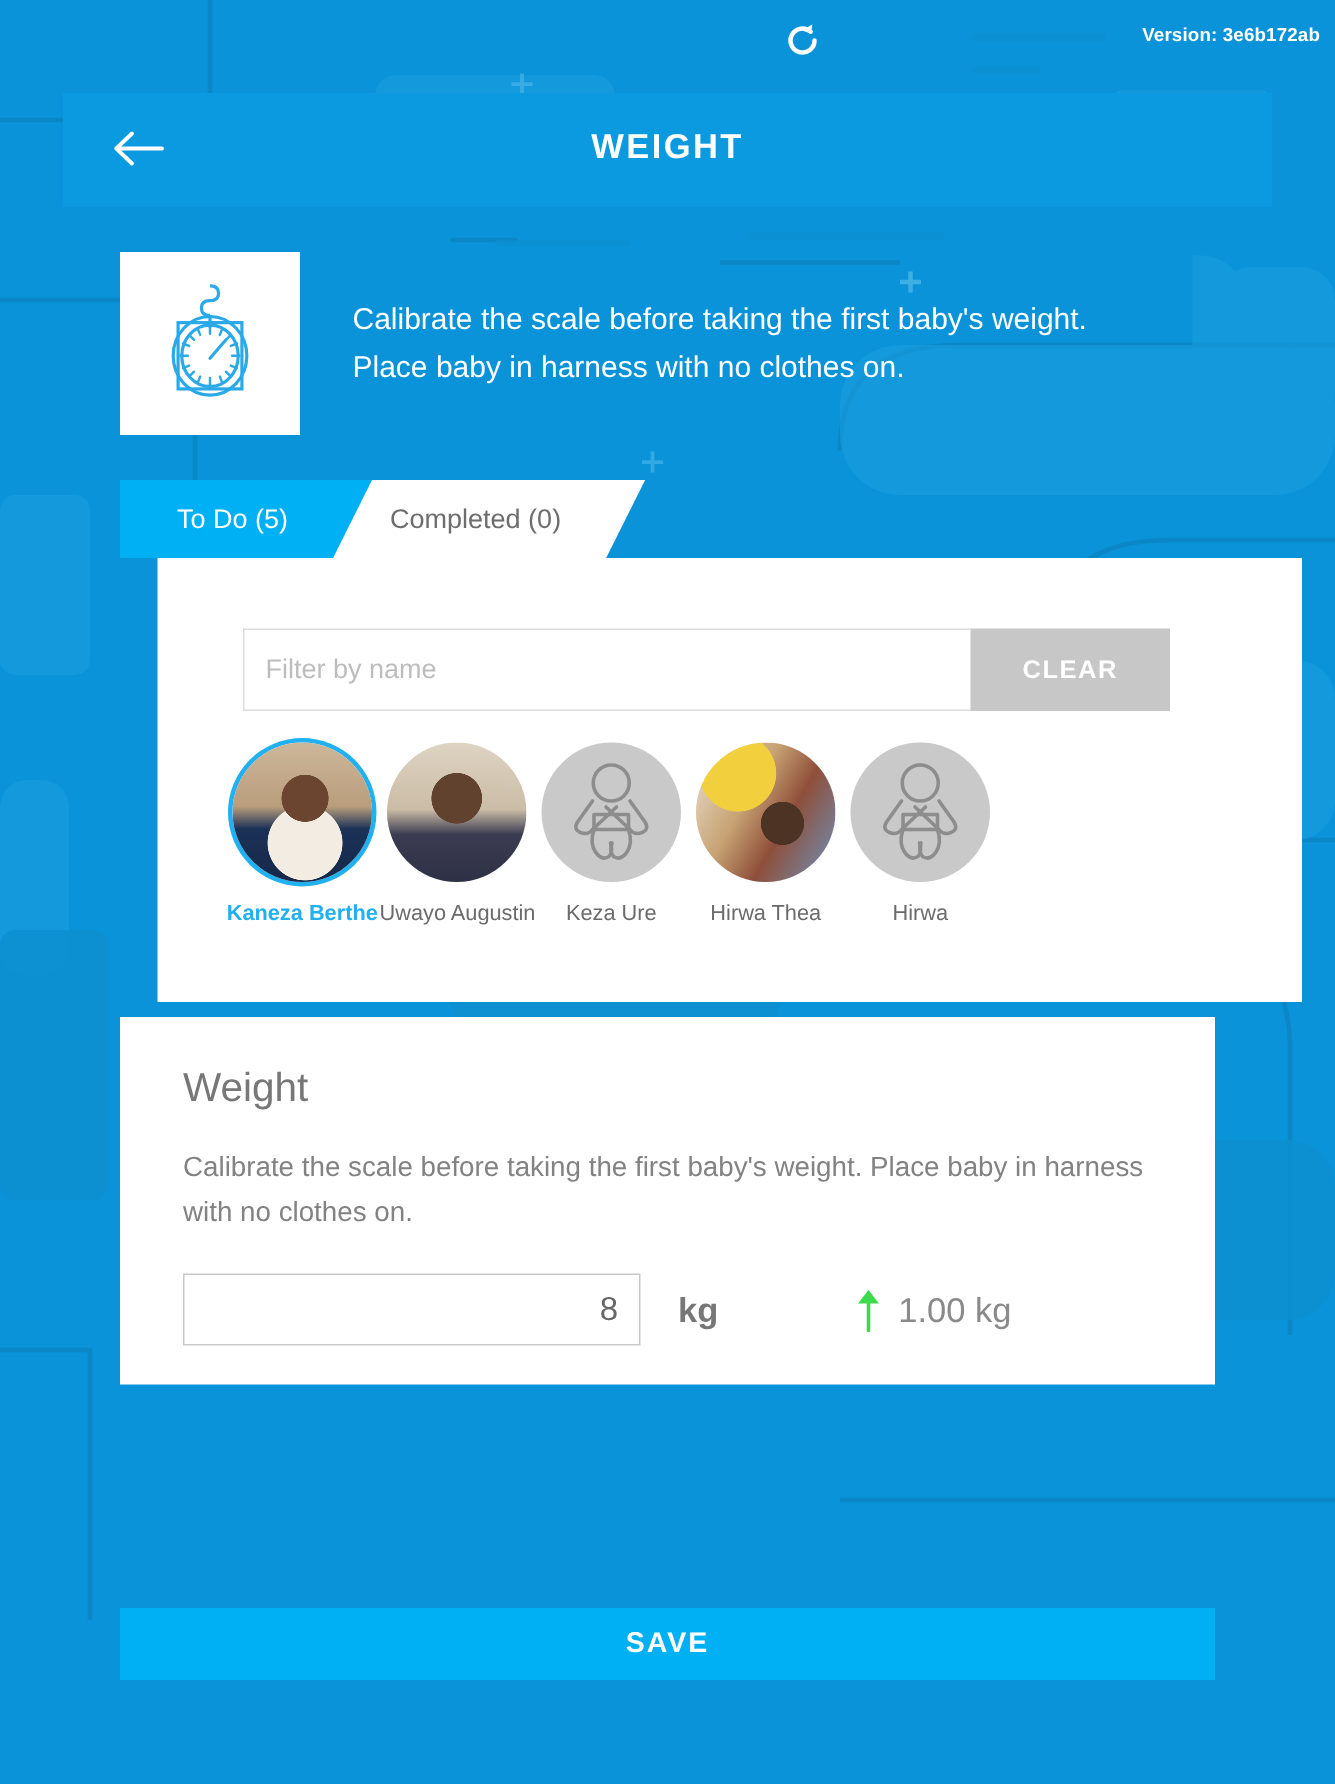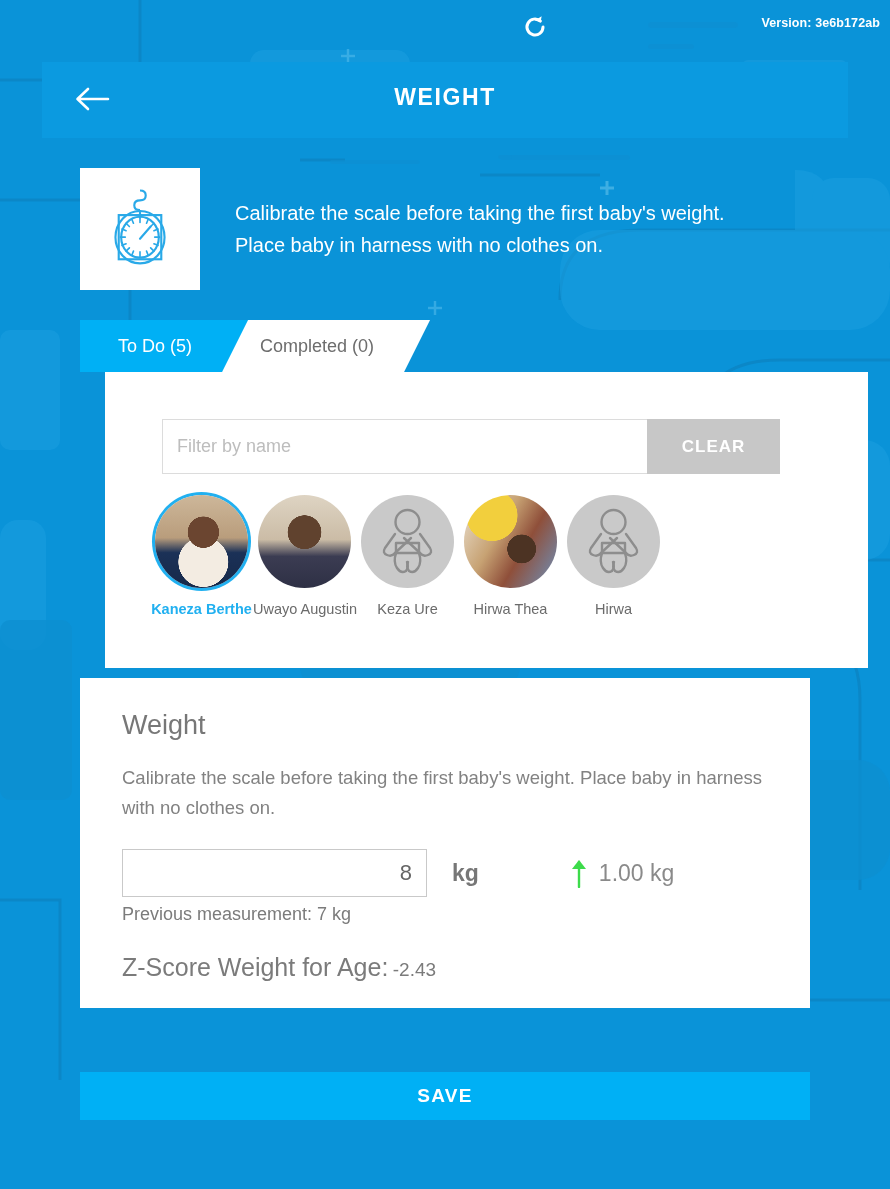--- a/index.html
+++ b/index.html
@@ -567,21 +567,16 @@
     <span id="unit-label">kg</span>
     <span id="delta-group">
       <svg id="delta-arrow" viewBox="0 0 16 30">
         <path d="M8 29 V4" stroke="#3ddb4b" stroke-width="2.4" fill="none" stroke-linecap="round"></path>
         <path d="M8 2 L15 11 L1 11 Z" fill="#3ddb4b"></path>
       </svg>
       <span id="delta-text">1.00 kg</span>
     </span>
   </div>
 
-  <div id="previous-measure">Previous measurement: 7 kg</div>
-
-  <div id="zscore-row">
-    <span id="zscore-label">Z-Score Weight for Age:</span>
-    <span id="zscore-value">-2.43</span>
-  </div>
+
 </div>
 
 <button id="save-button">SAVE</button>
 
 </body></html>

